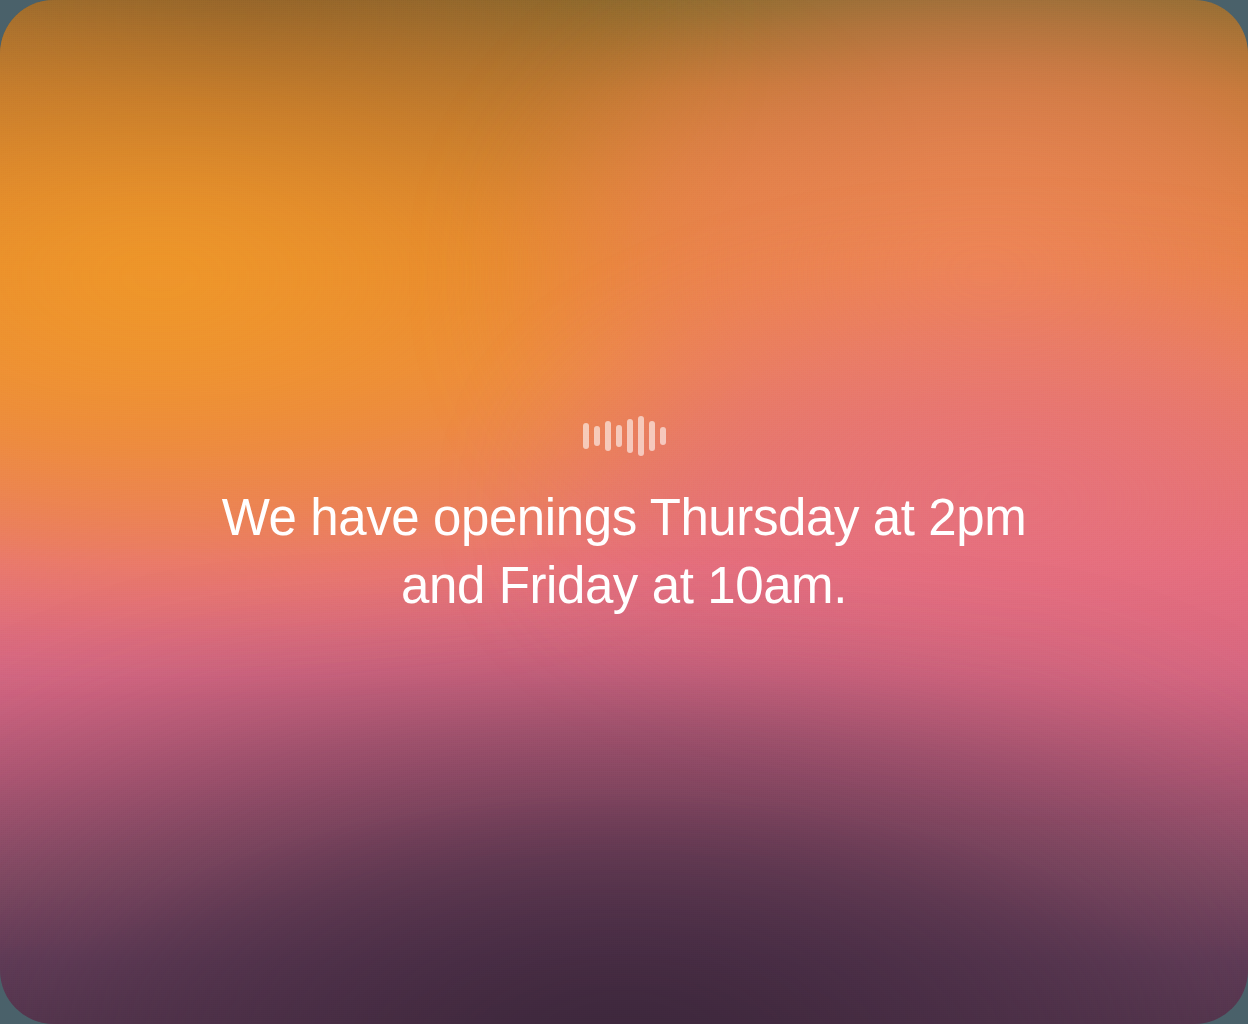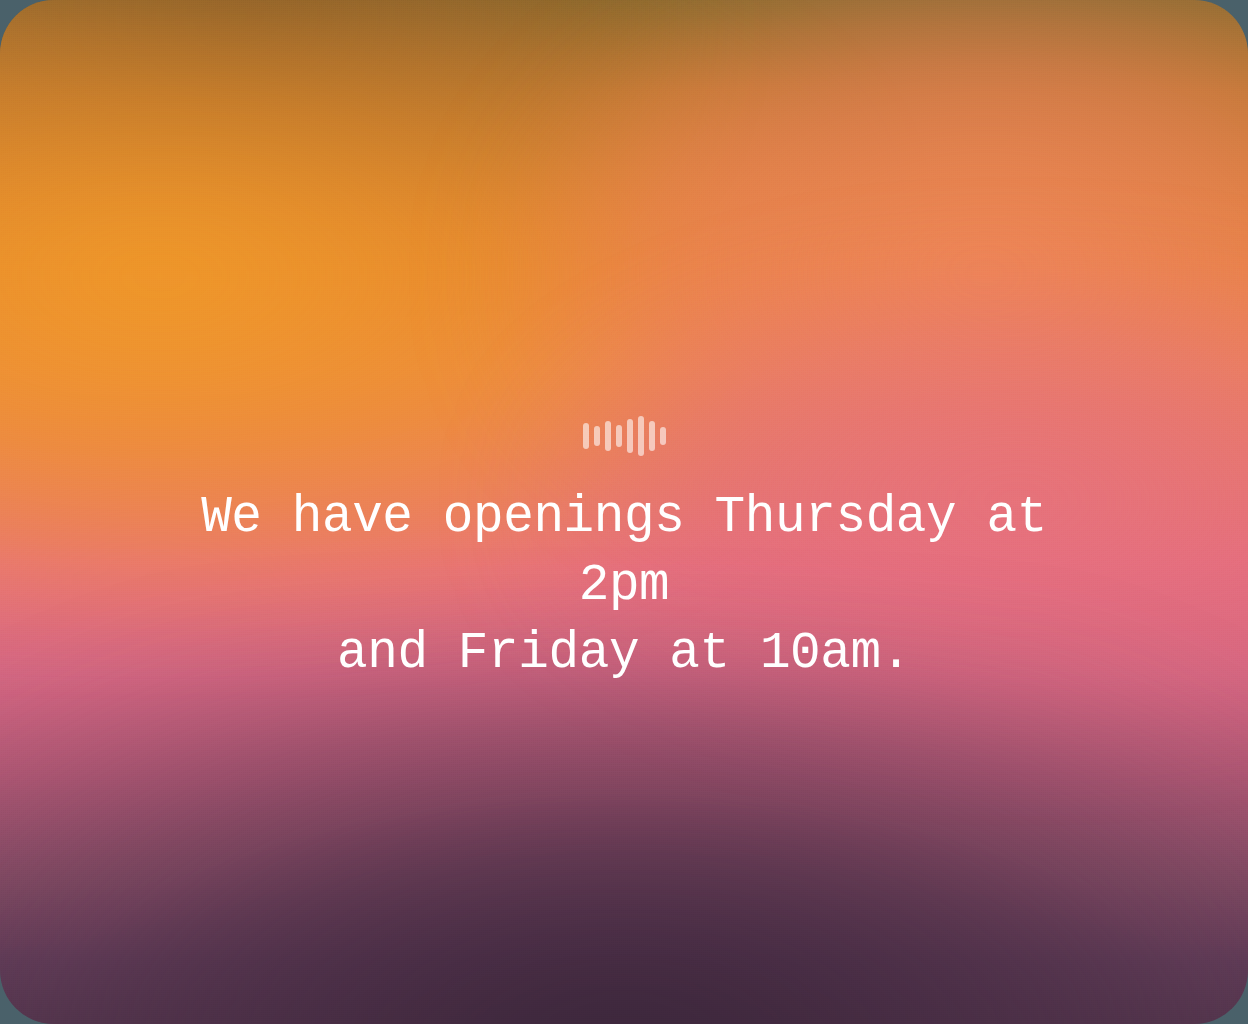--- a/index.html
+++ b/index.html
@@ -9,21 +9,21 @@
     height: 1024px;
     overflow: hidden;
     background: #4a616a;
   }
 
   #root {
     position: relative;
     width: 1248px;
     height: 1024px;
     background: #4a616a;
-    font-family: Liberation Mono, monospace;
+    font-family: Liberation Sans, sans-serif;
   }
 
   
   #card {
     position: absolute;
     inset: 0;
     border-radius: 54px;
     overflow: hidden;
     
     background:

